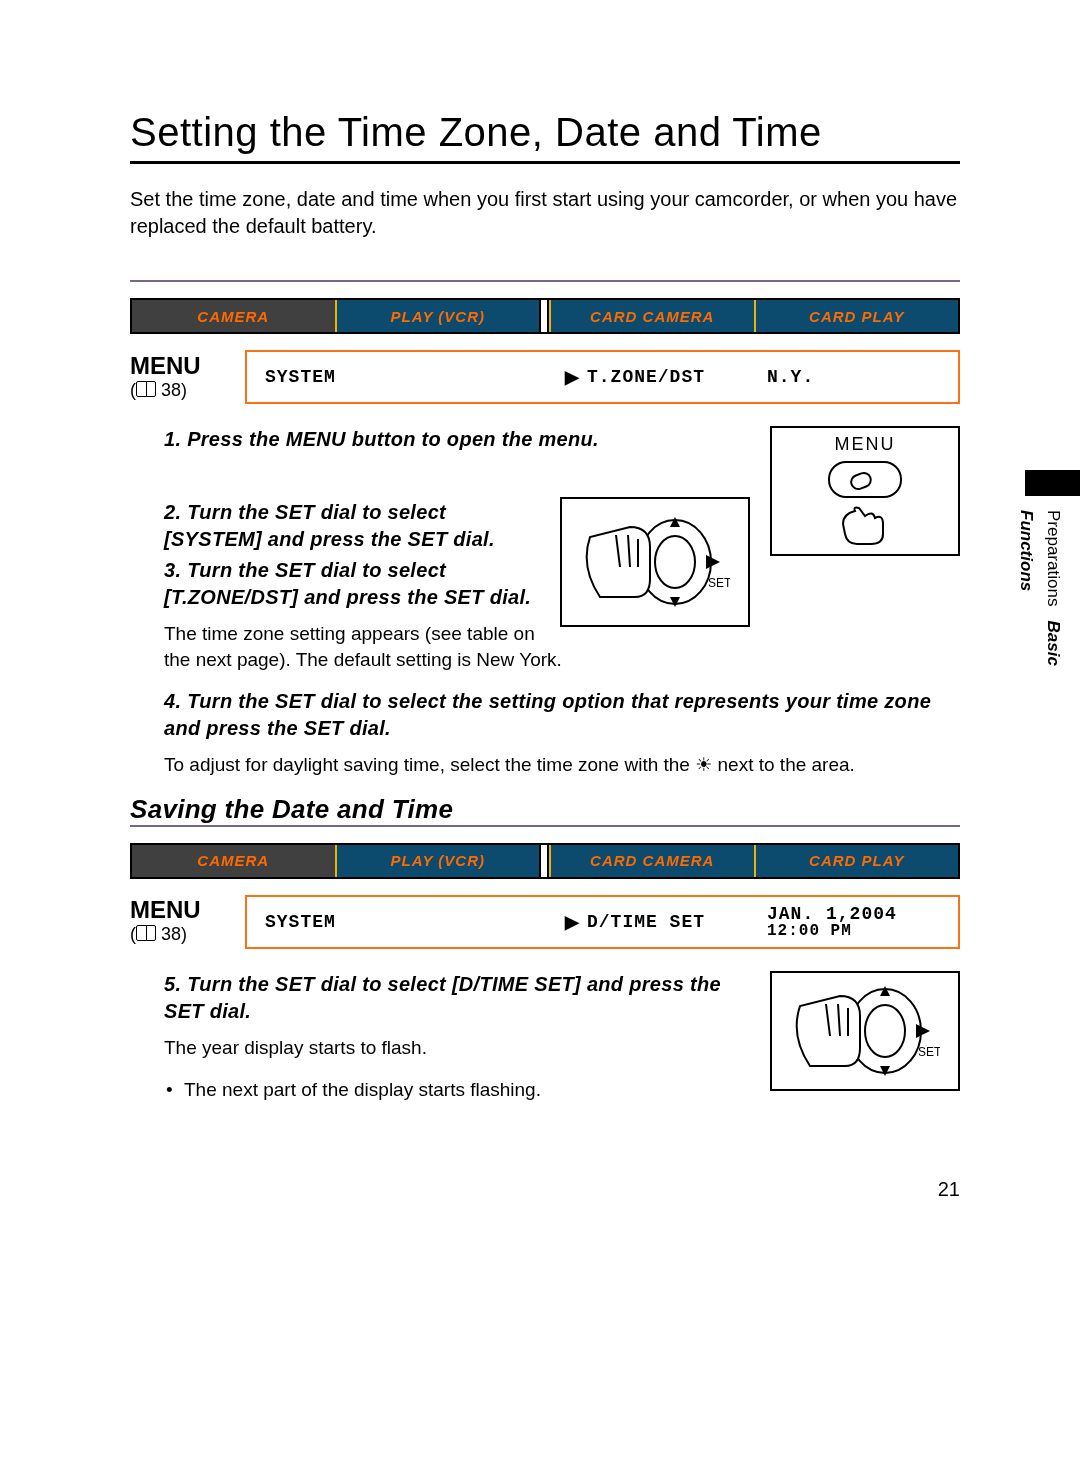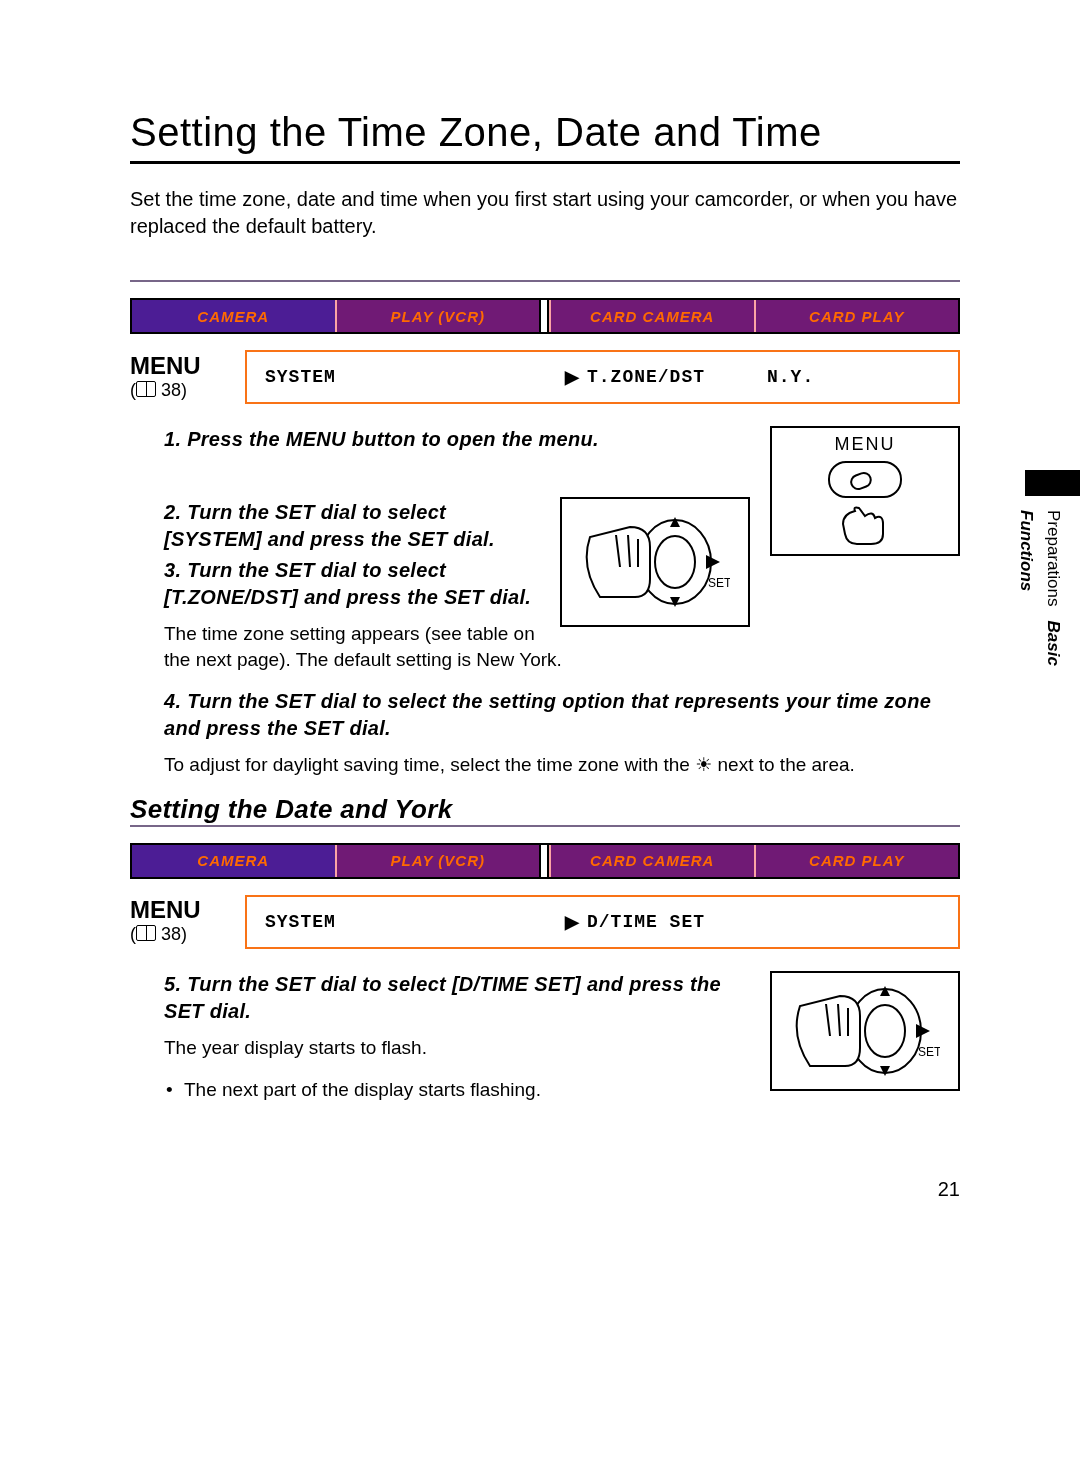--- a/index.html
+++ b/index.html
@@ -67,31 +67,31 @@
   }
   .mode-bar .cell {
     flex: 1;
     display: flex;
     align-items: center;
     justify-content: center;
     font-size: 15px;
     letter-spacing: 1px;
   }
   .mode-bar .active {
-    background: #4c1d95;
+    background: #404040;
     color: #ff6a00;
     font-weight: 900;
     font-style: italic;
   }
   .mode-bar .inactive {
-    background: #701a75;
+    background: #0c4a6e;
     color: #ff6a00;
     font-weight: 900;
     font-style: italic;
-    border-left: 2px solid #fca5a5;
+    border-left: 2px solid #eab308;
   }
   .mode-bar .vsep {
     width: 6px;
     background: #fff;
     border-left: 2px solid #000;
     border-right: 2px solid #000;
   }
 
   .menu-row {
     display: flex;
@@ -378,21 +378,21 @@
     <p class="step-bold indent">2. Turn the SET dial to select [SYSTEM] and press the SET dial.</p>
     <p class="step-bold indent">3. Turn the SET dial to select [T.ZONE/DST] and press the SET dial.</p>
     <p class="step-body indent">The time zone setting appears (see table on the next page). The default setting is New York.</p>
 
     <p class="step-bold indent">4. Turn the SET dial to select the setting option that represents your time zone and press the SET dial.</p>
     <p class="step-body indent">
       <span>To adjust for daylight saving time, select the time zone with the </span><span class="sun">☀</span><span> next to the area.</span>
     </p>
   </div>
 
-  <h2 class="section">Setting the Date and York</h2>
+  <h2 class="section">Saving the Date and Time</h2>
   <div class="section-rule-wrap">
       <div class="section-rule-thin"></div>
     </div>
 
   <div class="mode-bar">
     <div class="cell active">CAMERA</div>
     <div class="cell inactive">PLAY (VCR)</div>
     <div class="vsep"></div>
     <div class="cell inactive">CARD CAMERA</div>
     <div class="cell inactive">CARD PLAY</div>
@@ -400,20 +400,24 @@
 
   <div class="menu-row">
     <div class="menu-label">
       <span class="m">MENU</span>
       <span class="ref">(<span class="book"></span> <span>38</span>)</span>
     </div>
     <div class="menu-box">
       <span class="sys">SYSTEM</span>
       <span class="arrow">▶</span>
       <span class="setting">D/TIME SET</span>
+      <span class="value">
+        <span>JAN. 1,2004</span>
+        <span class="l2">12:00 PM</span>
+      </span>
     </div>
   </div>
 
   <div class="steps clearfix">
 
     <div class="illo-box illo-dial2">
       <svg class="dial-svg" viewBox="0 0 150 110">
         <ellipse cx="95" cy="55" rx="36" ry="42" fill="#fff" stroke="#000" stroke-width="2"></ellipse>
         <ellipse cx="95" cy="55" rx="20" ry="26" fill="#fff" stroke="#000" stroke-width="2"></ellipse>
         <path d="M95 10 L90 20 L100 20 Z" fill="#000"></path>

